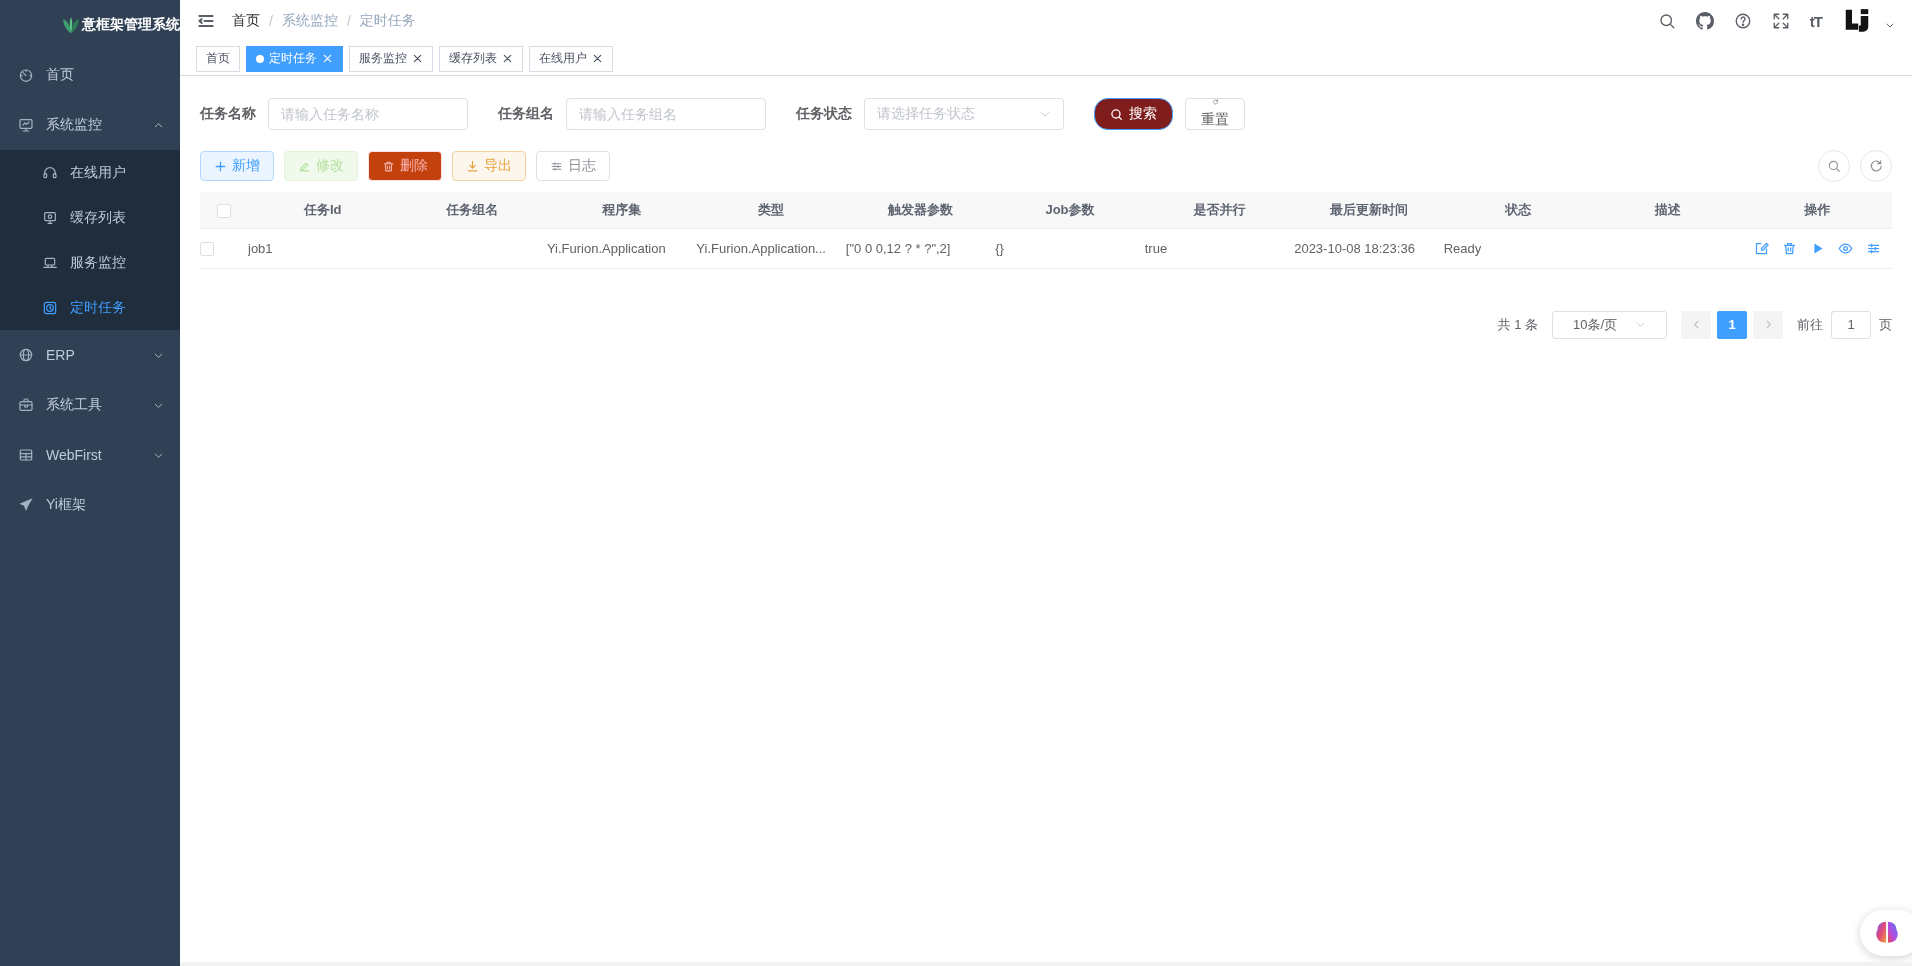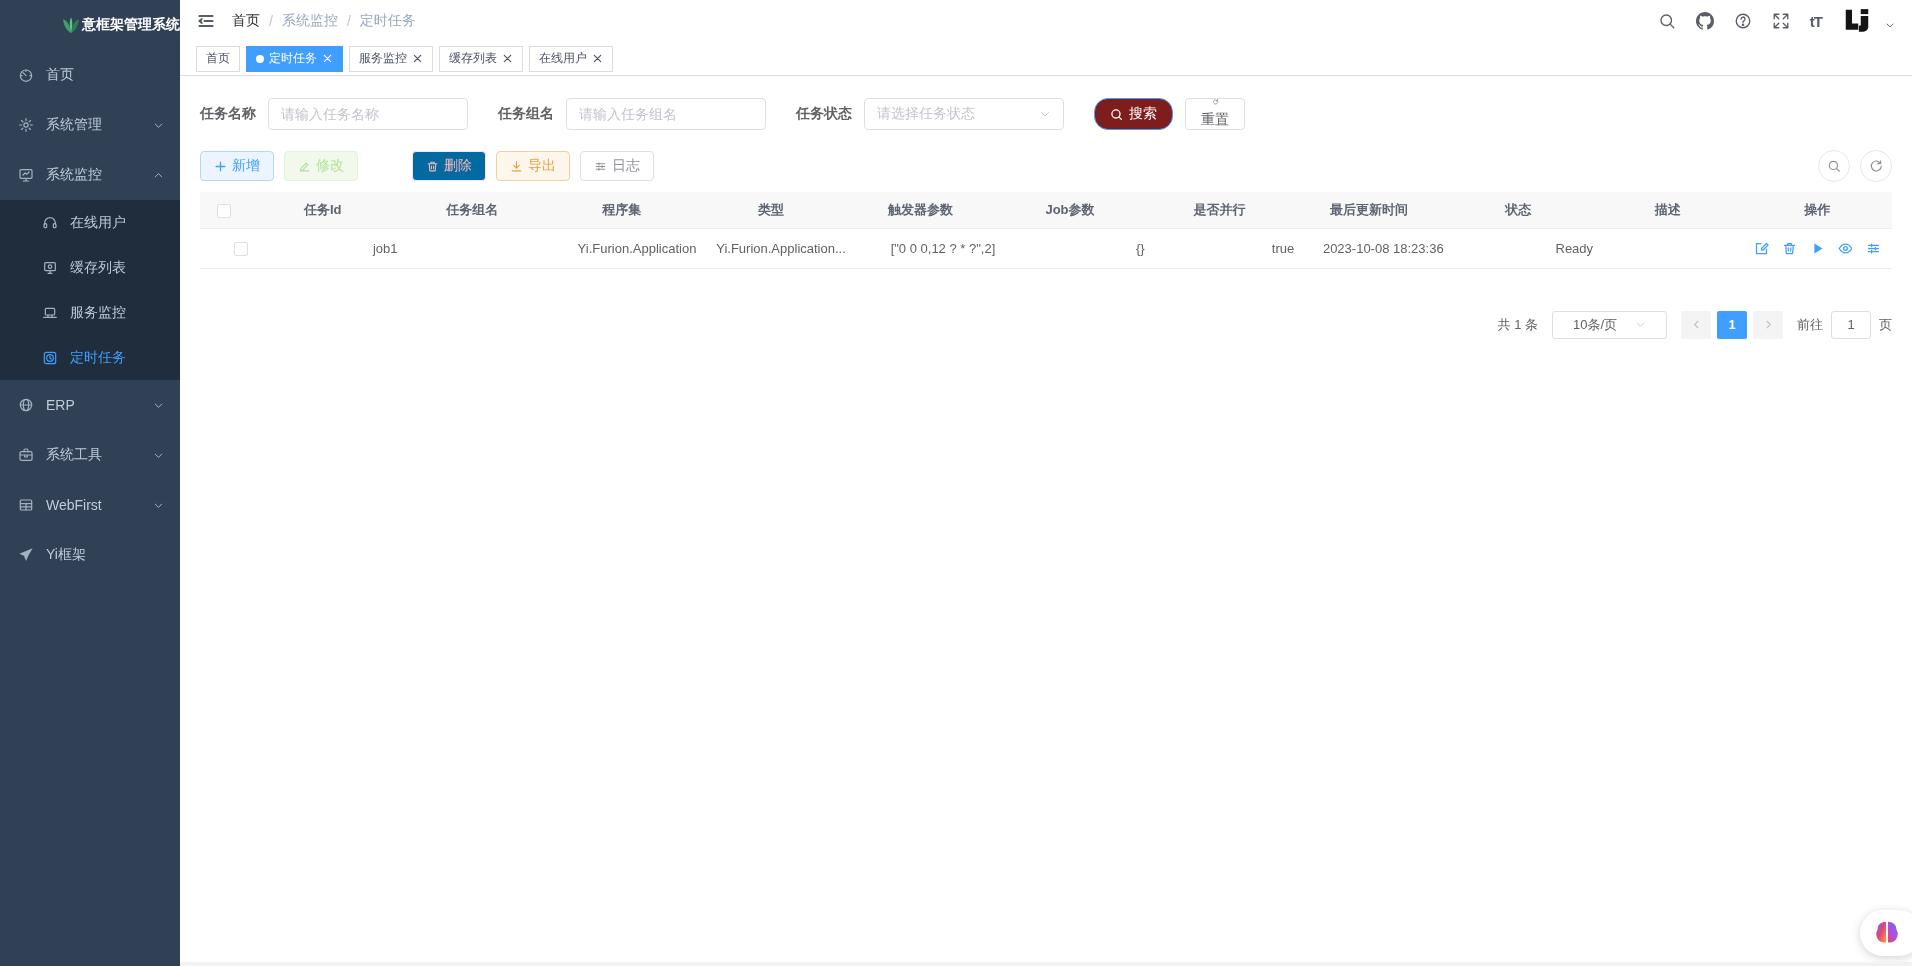--- a/index.html
+++ b/index.html
@@ -55,32 +55,32 @@
   .btn svg { width:13px; height:13px; }
   .btn-primary { background:#7f1d1d; border-color:#409eff; color:#fff;border-radius:14px; }
   .btn-reset { margin-left:12px;flex-direction:column; }
 
   
   .action-row { display:flex; align-items:center; margin-bottom:10px; }
   .abtn { height:30px; display:inline-flex; align-items:center; gap:5px; padding:0 13px; border-radius:4px; font-size:14px; margin-right:10px; cursor:pointer; border:1px solid; font-family:Liberation Serif, serif; }
   .abtn svg { width:13px; height:13px; }
   .abtn-add    { color:#409eff; background:#ecf5ff; border-color:#b3d8ff; }
   .abtn-edit   { color:#b3e19d; background:#f0f9eb; border-color:#e1f3d8; cursor:not-allowed; }
-  .abtn-del    { color:#fab6b6; background:#0369a1; border-color:#fde2e2; cursor:not-allowed;margin-left:44px; }
+  .abtn-del    { color:#fab6b6; background:#c2410c; border-color:#fde2e2; cursor:not-allowed; }
   .abtn-export { color:#e6a23c; background:#fdf6ec; border-color:#f3d19e; }
   .abtn-log    { color:#8f9399; background:#fff; border-color:#dcdfe6; }
   .round-btns { margin-left:auto; display:flex; gap:10px; }
   .rbtn { width:32px; height:32px; border-radius:50%; border:1px solid #e4e7ed; background:#fff; display:flex; align-items:center; justify-content:center; color:#8f9399; cursor:pointer; }
   .rbtn svg { width:14px; height:14px; }
 
   
   table { width:100%; border-collapse:collapse; table-layout:fixed; }
   col.c-check { width:48px; }
   th { background:#f8f8f9; color:#5e6470; font-size:13px; font-weight:bold; height:36px; text-align:center; border-bottom:1px solid #ebeef5; overflow:hidden; white-space:nowrap; }
-  td { height:40px; font-size:13px; color:#606266; text-align:right; border-bottom:1px solid #ebeef5; overflow:hidden; white-space:nowrap; text-overflow:ellipsis; }
+  td { height:40px; font-size:13px; color:#606266; text-align:left; border-bottom:1px solid #ebeef5; overflow:hidden; white-space:nowrap; text-overflow:ellipsis; }
   .checkbox { display:inline-block; width:14px; height:14px; border:1px solid #dcdfe6; border-radius:2px; background:#fff; vertical-align:middle; cursor:pointer; }
   .op-cell { display:flex; align-items:center; justify-content:center; gap:13px; color:#409eff; }
   .op-cell svg { width:15px; height:15px; cursor:pointer; }
 
   
   .pagination { display:flex; align-items:center; justify-content:flex-end; margin-top:42px; font-size:13px; color:#606266; }
   .pg-total { margin-right:14px; }
   .pg-size { width:115px; height:28px; border:1px solid #dcdfe6; border-radius:3px; display:flex; align-items:center; justify-content:center; gap:18px; margin-right:14px; cursor:pointer; }
   .pg-size .chev { width:11px; height:11px; color:#c0c4cc; }
   .pg-arrow { min-width:30px; height:28px; background:#f4f4f5; border-radius:2px; display:flex; align-items:center; justify-content:center; color:#c0c4cc; cursor:pointer; }
@@ -113,30 +113,20 @@
     <nav>
       <div class="menu-item">
         <svg class="mi-icon line-ic" viewBox="0 0 24 24">
             <circle cx="12" cy="13" r="8.5"></circle>
             <path d="M12 13 L7.5 8.5"></path>
             <path d="M4 13 h2 M18 13 h2 M12 6.5 v-2"></path>
           </svg>
         <span>首页</span>
       </div>
 
-      <div class="menu-item">
-        <svg class="mi-icon line-ic" viewBox="0 0 24 24">
-            <circle cx="12" cy="12" r="3.2"></circle>
-            <path d="M12 2.5v3 M12 18.5v3 M2.5 12h3 M18.5 12h3 M5.3 5.3l2.1 2.1 M16.6 16.6l2.1 2.1 M18.7 5.3l-2.1 2.1 M7.4 16.6l-2.1 2.1"></path>
-          </svg>
-        <span>系统管理</span>
-        <svg class="chev line-ic" viewBox="0 0 24 24">
-            <path d="M5 9l7 7 7-7"></path>
-          </svg>
-      </div>
 
       <div class="menu-item">
         <svg class="mi-icon line-ic" viewBox="0 0 24 24">
             <rect x="3" y="4" width="18" height="13" rx="1.5"></rect>
             <path d="M8 21h8 M12 17v4 M7.5 12l3-3 2.5 2 3.5-3.5"></path>
           </svg>
         <span>系统监控</span>
         <svg class="chev line-ic" viewBox="0 0 24 24">
             <path d="M5 15l7-7 7 7"></path>
           </svg>

